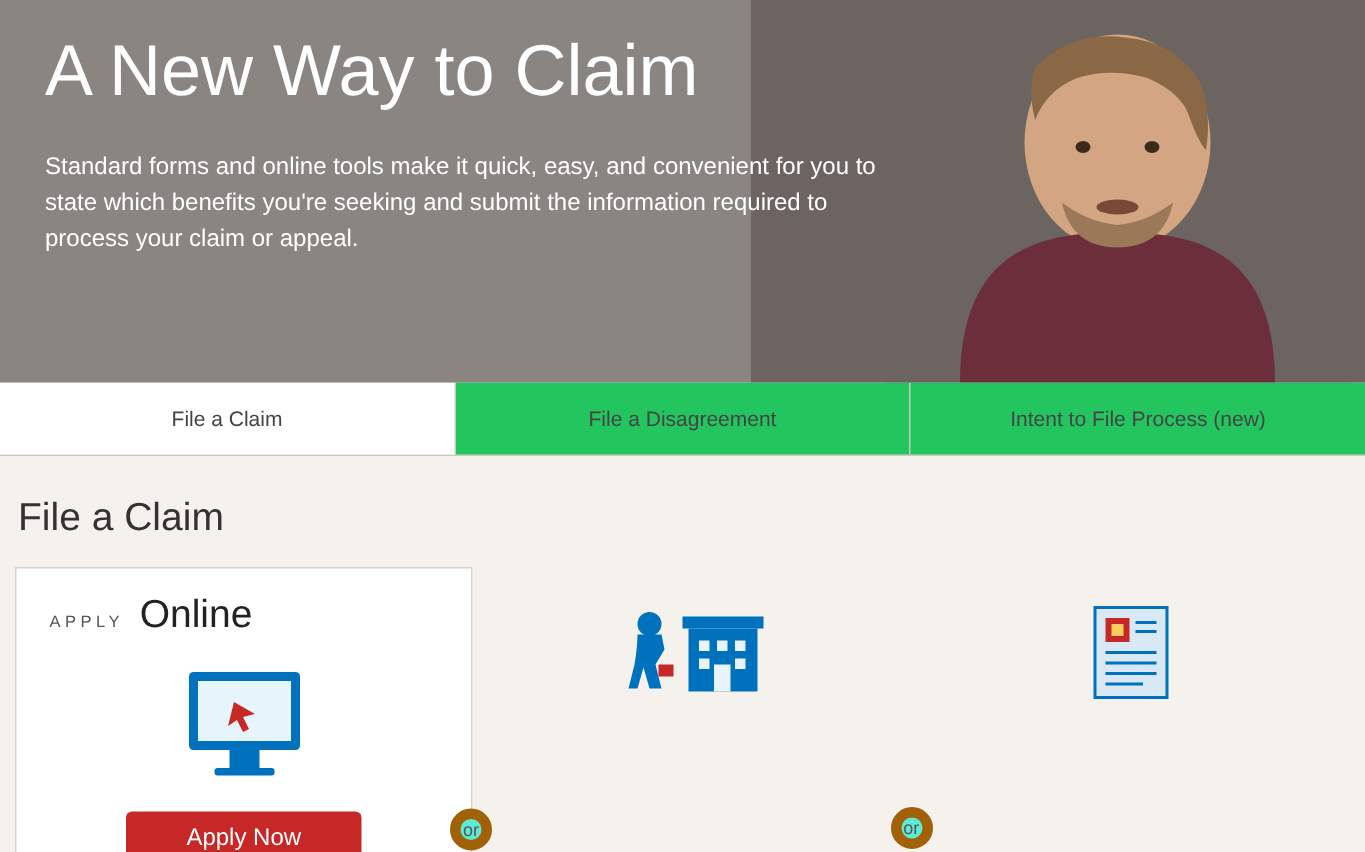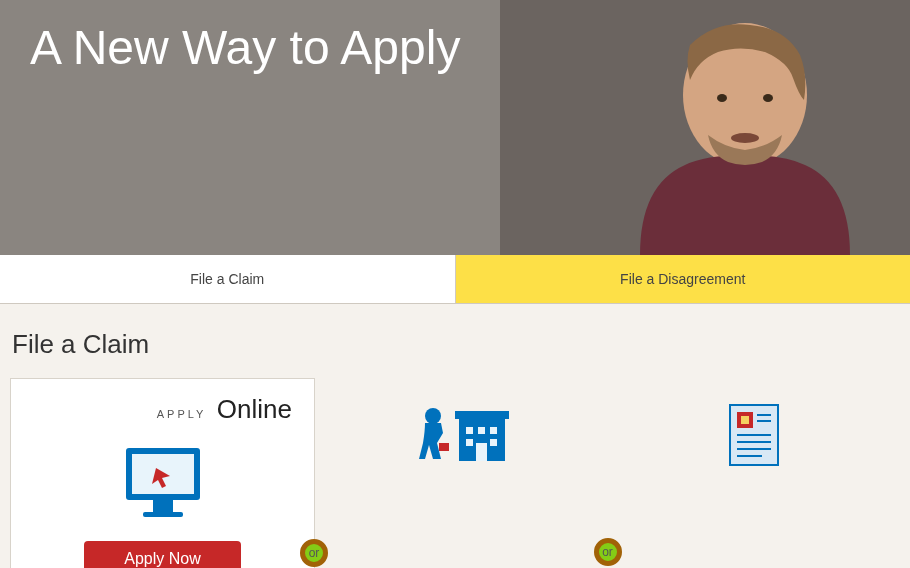--- a/index.html
+++ b/index.html
@@ -37,21 +37,21 @@
       border-bottom: 1px solid #cfc9c0;
     }
     .tab {
       flex: 1;
       padding: 16px 20px;
       text-align: center;
       font-size: 14px;
       color: #444;
       cursor: pointer;
       border-right: 1px solid #cfc9c0;
-      background: #fde047;
+      background: #22c55e;
     }
     .tab:last-child { border-right: none; }
     .tab.active {
       background: #fff;
       font-weight: 500;
     }
     
     .content {
       padding: 25px 10px 10px 10px;
       background: #f5f2ed;
@@ -75,21 +75,21 @@
       padding: 18px 22px;
       min-height: 200px;
     }
     .card-active {
       background: #fff;
       border: 1px solid #d8d3ca;
       flex: 0 0 305px;
       padding-top: 15px;
     }
     .card-title {
-      text-align: right;
+      text-align: left;
       margin-bottom: 18px;
     }
     .card-title .prefix {
       font-size: 11px;
       letter-spacing: 3px;
       font-weight: 400;
       color: #555;
       text-transform: uppercase;
     }
     .card-title .main {
@@ -105,22 +105,22 @@
       height: 80px;
       align-items: center;
     }
     .or-badge {
       position: absolute;
       right: -14px;
       top: 160px;
       width: 28px;
       height: 28px;
       border-radius: 50%;
-      background: #84cc16;
-      border: 5px solid #a16207;
+      background: #5eead4;
+      border: 7px solid #a16207;
       display: flex;
       align-items: center;
       justify-content: center;
       font-size: 12px;
       color: #555;
       z-index: 5;
       text-align: right;
     }
     .apply-btn {
       display: block;
@@ -141,26 +141,28 @@
   <svg class="hero-person" viewBox="0 0 310 255">
     <rect x="0" y="0" width="310" height="255" fill="#6b6460"></rect>
     <ellipse cx="155" cy="95" rx="62" ry="72" fill="#d4a582"></ellipse>
     <path d="M 50 255 Q 50 185 95 165 Q 115 155 155 155 Q 195 155 215 165 Q 260 185 260 255 Z" fill="#6b2e3a"></path>
     <path d="M 100 45 Q 125 20 160 25 Q 195 28 210 55 Q 218 75 214 100 Q 209 95 203 78 Q 198 62 175 52 Q 150 45 128 52 Q 108 60 100 80 Q 95 60 100 45 Z" fill="#8b6845"></path>
     <ellipse cx="132" cy="98" rx="5" ry="4" fill="#3a2a1a"></ellipse>
     <ellipse cx="178" cy="98" rx="5" ry="4" fill="#3a2a1a"></ellipse>
     <path d="M 118 135 Q 135 148 155 150 Q 175 148 192 135 Q 188 155 172 162 Q 155 168 138 162 Q 122 155 118 135 Z" fill="#9a7858"></path>
     <ellipse cx="155" cy="138" rx="14" ry="5" fill="#7a4838"></ellipse>
   </svg>
-  <h1>A New Way to Apply</h1>
+  <h1>A New Way to Claim</h1>
+  <p>Standard forms and online tools make it quick, easy, and convenient for you to state which benefits you're seeking and submit the information required to process your claim or appeal.</p>
 </div>
 
 <div class="tabs">
   <div class="tab active">File a Claim</div>
   <div class="tab">File a Disagreement</div>
+  <div class="tab">Intent to File Process (new)</div>
 </div>
 
 <div class="content">
   <h2>File a Claim</h2>
 
   <div class="cards">
 
     <div class="card card-active">
       <div class="card-title">
         <span class="prefix">APPLY</span>

